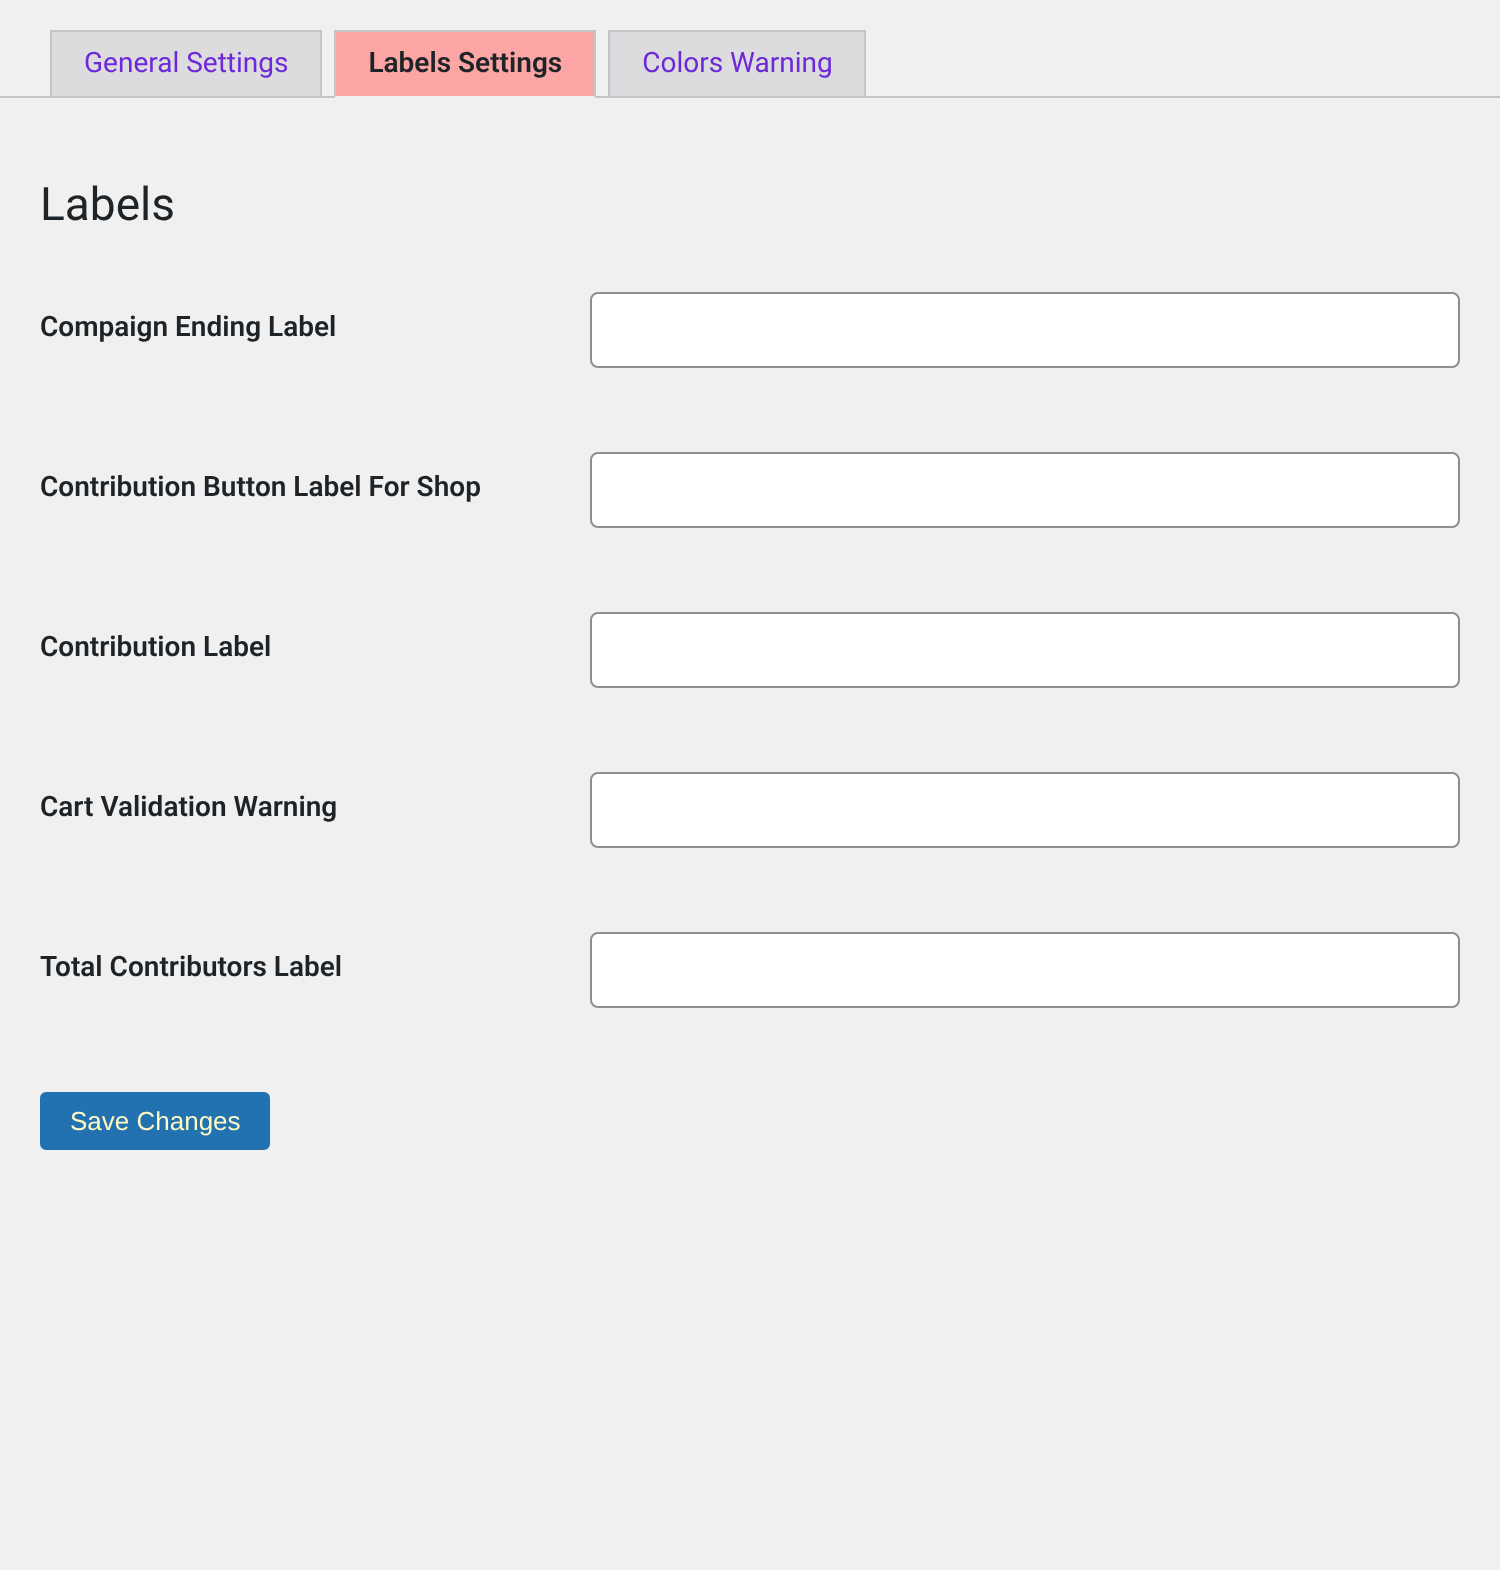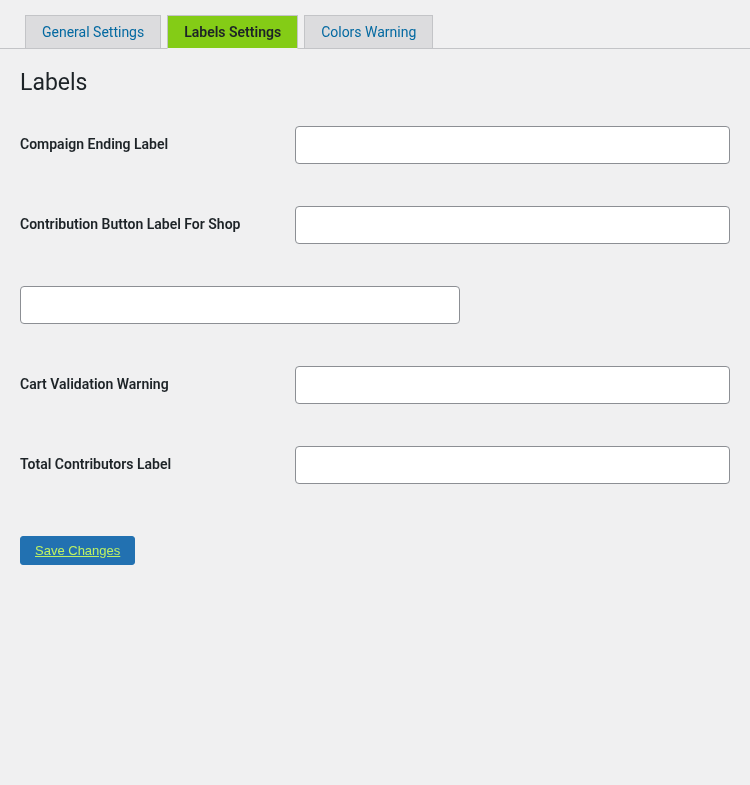--- a/index.html
+++ b/index.html
@@ -18,41 +18,41 @@
       display: flex;
       padding: 15px 20px 0 25px;
       border-bottom: 1px solid #c3c4c7;
     }
     .tab {
       padding: 8px 16px;
       background: #dcdcde;
       border: 1px solid #c3c4c7;
       border-bottom: none;
       margin-right: 6px;
-      color: #0369a1;
+      color: #6d28d9;
       font-size: 14px;
       cursor: pointer;
       position: relative;
     }
     .tab.active {
-      background: #84cc16;
+      background: #fca5a5;
       border-bottom: 1px solid #f0f0f1;
       margin-bottom: -1px;
       color: #1d2327;
       font-weight: 600;
     }
     .content {
       padding: 20px 20px 20px 20px;
     }
     .section-heading {
       font-size: 23px;
       font-weight: 400;
       color: #1d2327;
       margin-bottom: 30px;
-      margin-top: 0;
+      margin-top: 20px;
     }
     .form-row {
       display: flex;
       align-items: flex-start;
       margin-bottom: 42px;
     }
     .form-label {
       width: 275px;
       flex-shrink: 0;
       font-size: 14px;
@@ -67,28 +67,26 @@
       height: 38px;
       padding: 0 12px;
       border: 1px solid #8c8f94;
       border-radius: 4px;
       background: #fff;
       font-size: 14px;
       max-width: 440px;
     }
     .save-button {
       background: #2271b1;
-      color: #bef264;
+      color: #fef9c3;
       border: 1px solid #2271b1;
       border-radius: 3px;
       padding: 6px 14px;
       font-size: 13px;
       cursor: pointer;
-      margin-top: 10px;
-      text-decoration: underline;
     }
   </style>
 </head>
 <body>
 
 <div class="tabs">
   <div class="tab">General Settings</div>
   <div class="tab active">Labels Settings</div>
   <div class="tab">Colors Warning</div>
 </div>
@@ -101,20 +99,21 @@
     <label class="form-label">Compaign Ending Label</label>
     <input type="text" class="form-input" value="" style="">
   </div>
 
   <div class="form-row">
     <label class="form-label">Contribution Button Label For Shop</label>
     <input type="text" class="form-input" value="" style="">
   </div>
 
   <div class="form-row">
+    <label class="form-label">Contribution Label</label>
     <input type="text" class="form-input" value="" style="">
   </div>
 
   <div class="form-row">
     <label class="form-label">Cart Validation Warning</label>
     <input type="text" class="form-input" value="" style="">
   </div>
 
   <div class="form-row">
     <label class="form-label">Total Contributors Label</label>

